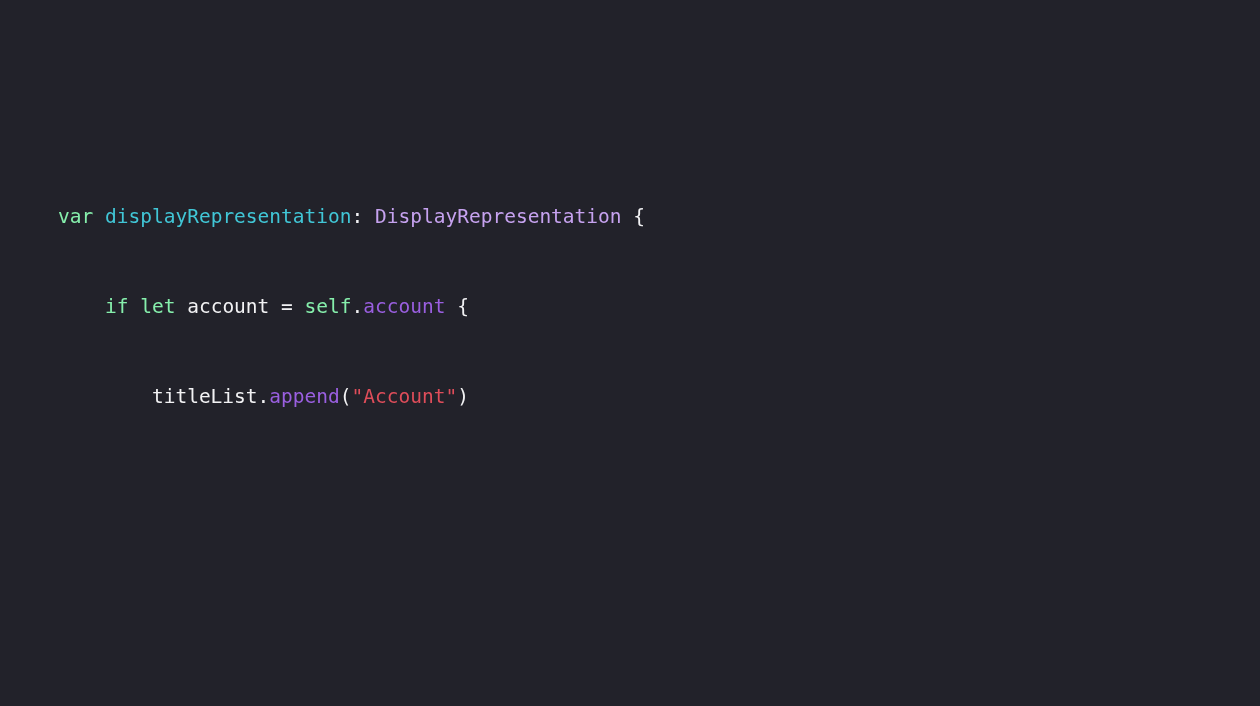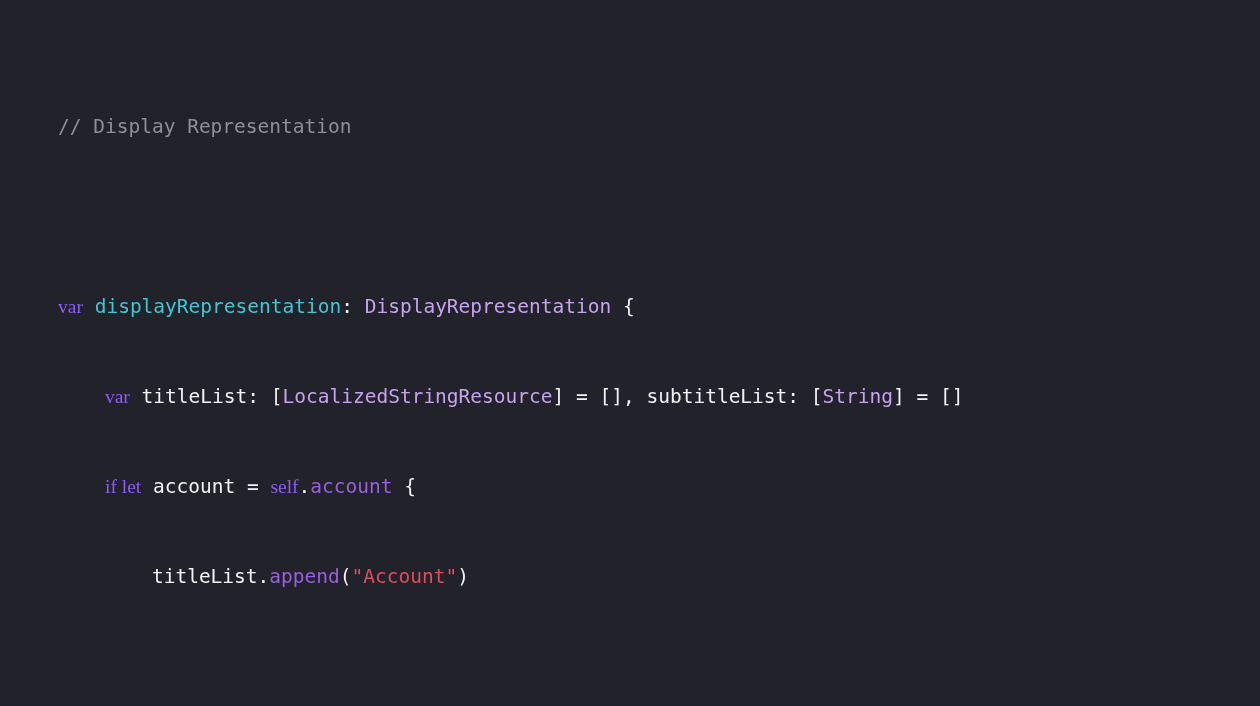--- a/index.html
+++ b/index.html
@@ -22,35 +22,33 @@
     color: #f2f2f4;
   }
   .line {
     height: 30px;
     white-space: pre;
   }
   .line.blank { height: 30px; }
 
   
   .t-com  { color: #8b9098; }   
-  .t-kw   { color: #8b5cf6; font-family: Liberation Serif, serif; }   
+  .t-kw   { color: #86efac; }   
   .t-dec  { color: #41c6d6; }   
   .t-type { color: #c6a2ef; }   
   .t-fn   { color: #9a5fe0; margin-top: 14px; }   
   .t-str  { color: #df4d5a; }   
   .t-txt  { color: #f2f2f4; }   
 </style>
 </head>
 <body style="background: rgb(34, 34, 42);">
 
 <div id="code-block">
-  <div class="line"><span class="t-com">// Display Representation</span></div>
   <div class="line blank"></div>
   <div class="line"><span class="t-kw">var</span><span class="t-txt"> </span><span class="t-dec">displayRepresentation</span><span class="t-txt">: </span><span class="t-type">DisplayRepresentation</span><span class="t-txt"> {</span></div>
-  <div class="line"><span class="t-txt">    </span><span class="t-kw">var</span><span class="t-txt"> titleList: [</span><span class="t-type">LocalizedStringResource</span><span class="t-txt">] = [], subtitleList: [</span><span class="t-type">String</span><span class="t-txt">] = []</span></div>
   <div class="line"><span class="t-txt">    </span><span class="t-kw">if let</span><span class="t-txt"> account = </span><span class="t-kw">self</span><span class="t-txt">.</span><span class="t-fn">account</span><span class="t-txt"> {</span></div>
   <div class="line"><span class="t-txt">        titleList.</span><span class="t-fn">append</span><span class="t-txt">(</span><span class="t-str">"Account"</span><span class="t-txt">)</span></div>
   
   
   
   
   
   
   
   

